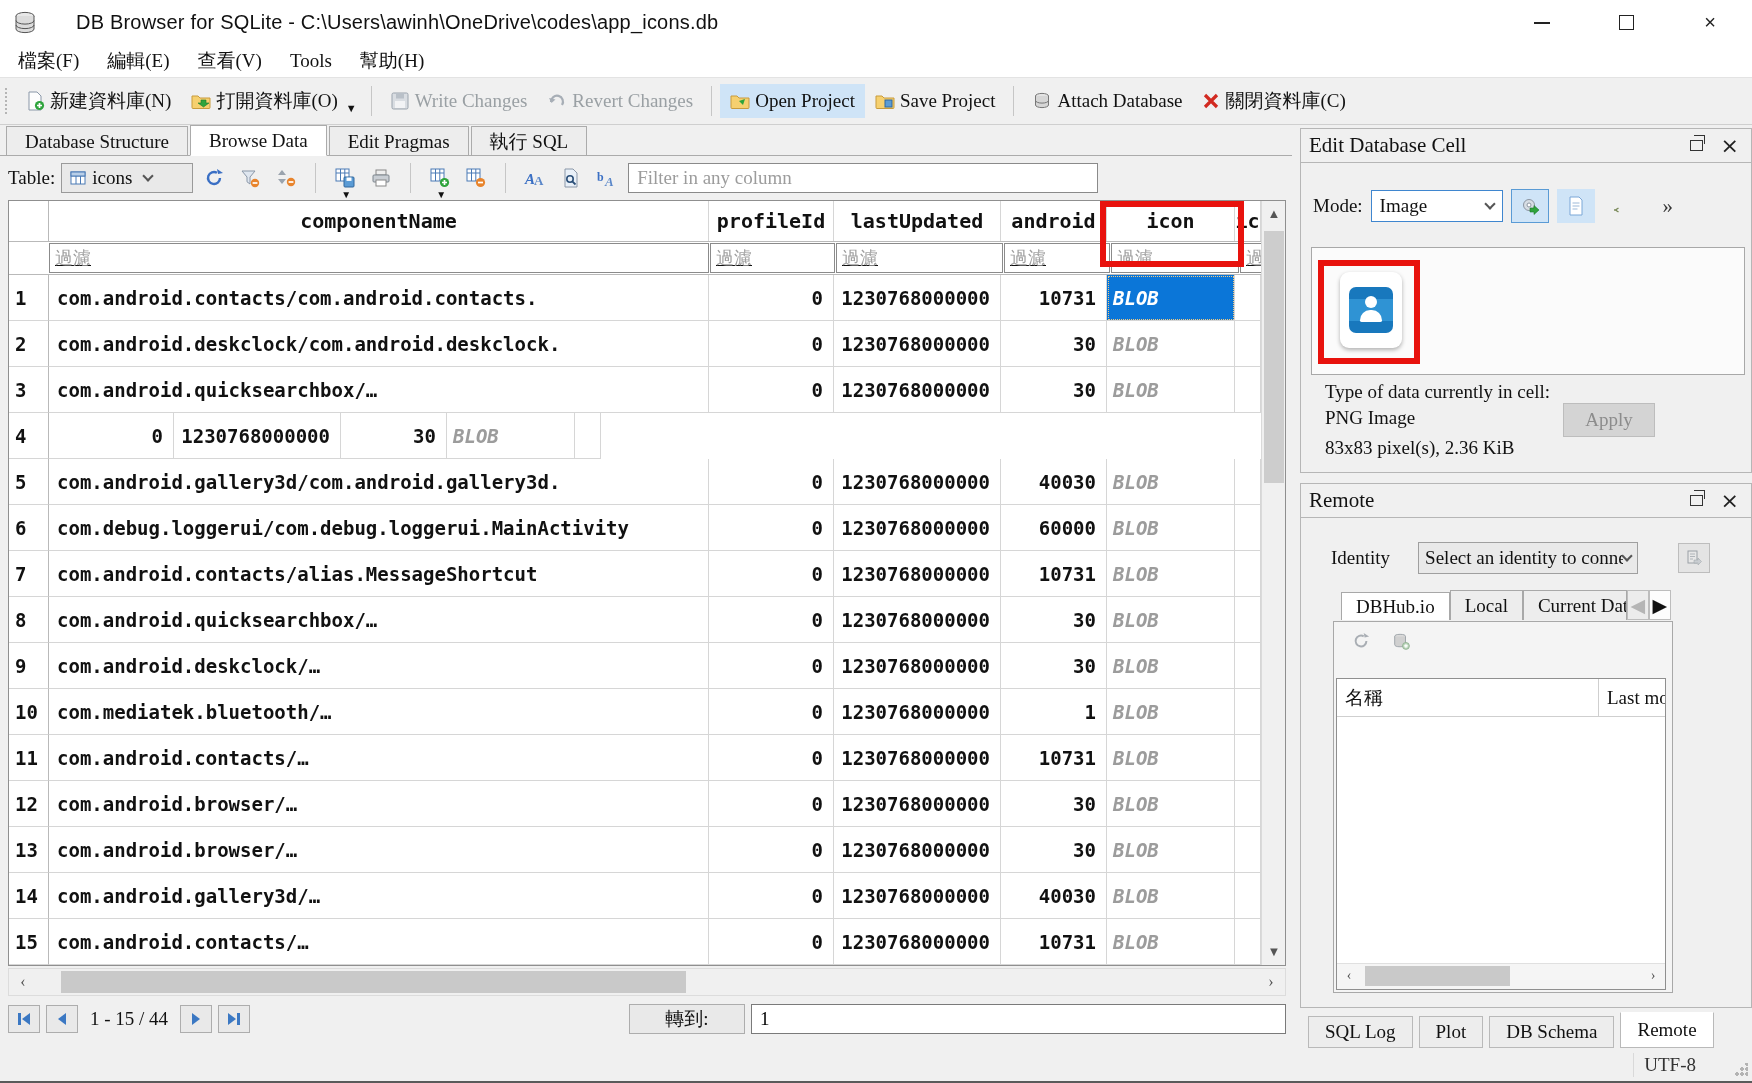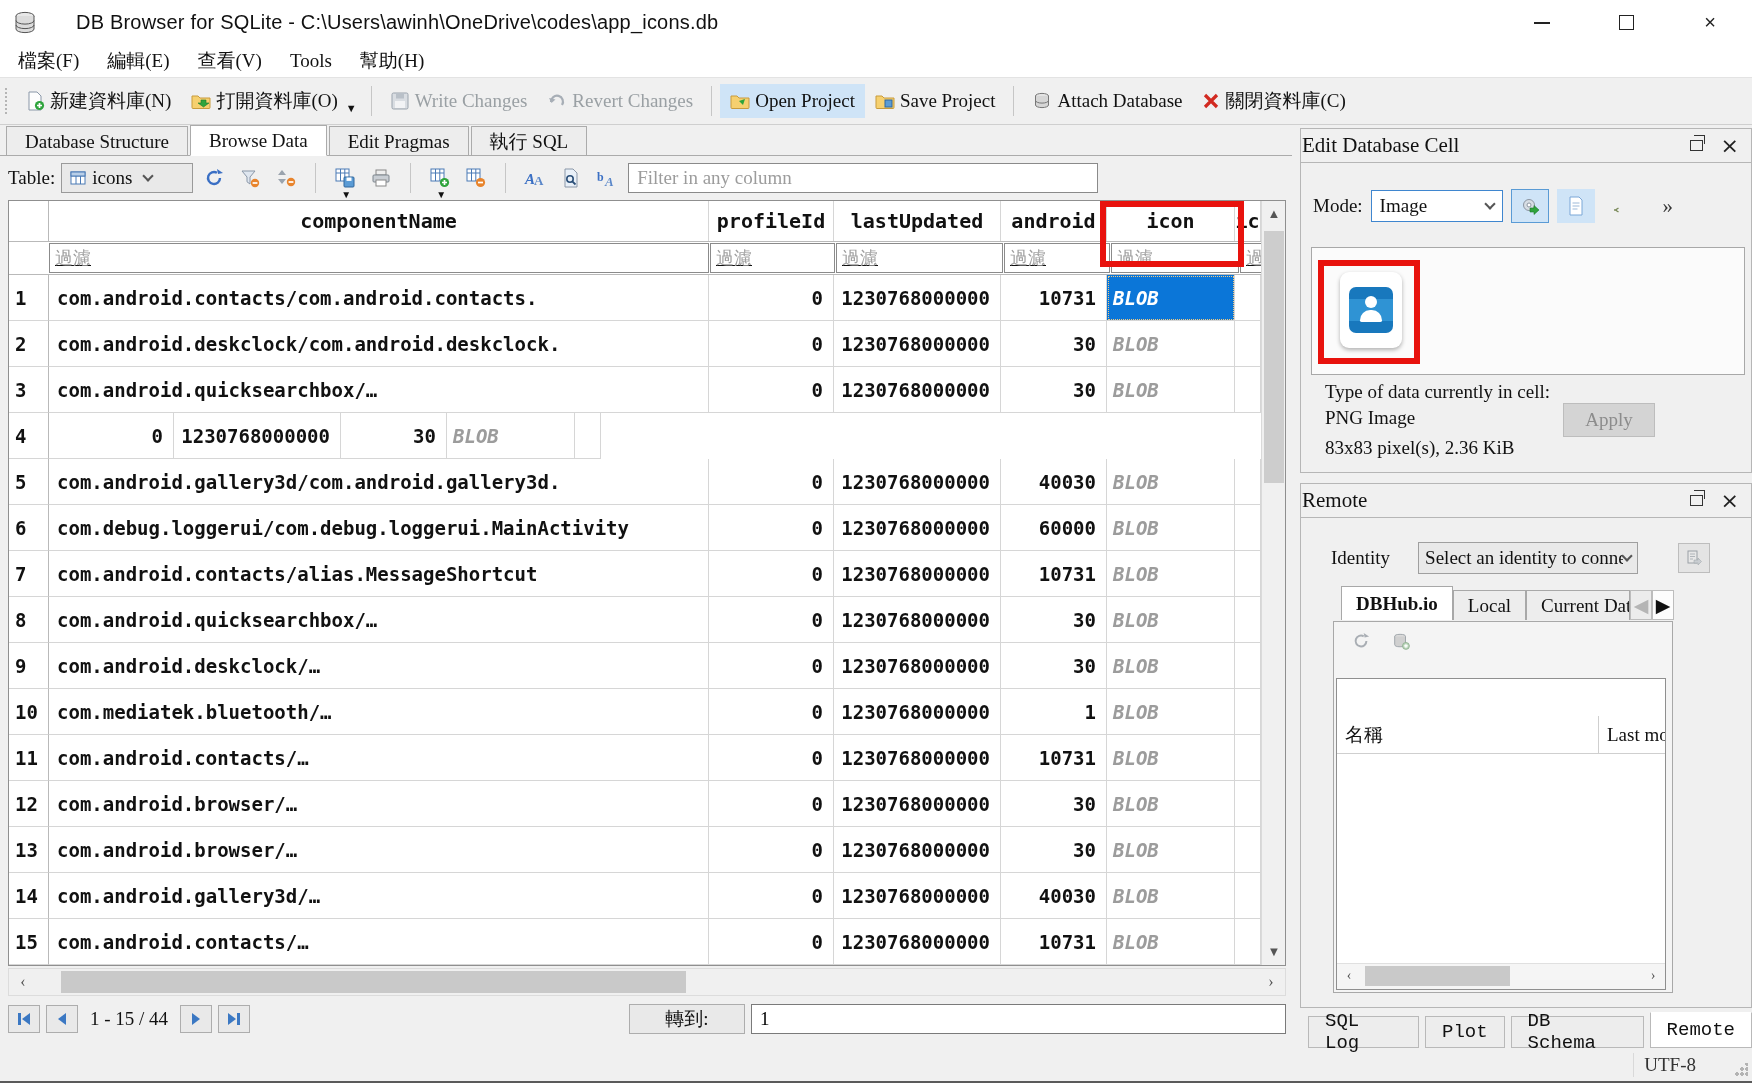--- a/index.html
+++ b/index.html
@@ -92,21 +92,21 @@
   .vbar{width:3px; height:12px; background:#3b78c3;}
   .rangelabel{margin:0 6px;}
   .gotobtn{margin-left:auto; width:116px; height:30px; background:#e9e9e9; border:1px solid #adadad;
            display:flex; align-items:center; justify-content:center;}
   .gotoinput{width:535px; height:30px; border:1px solid #7a7a7a; background:#fff; padding:0 8px;
              font-family:"Liberation Serif","DejaVu Serif",serif; font-size:19px;}
   
   .dock{position:absolute; left:1300px; top:125px; width:452px; bottom:0; background:var(--chrome);}
   .panel{position:absolute; left:0; width:452px; border:1px solid var(--panelborder); background:var(--chrome);}
   .phead{height:34px; display:flex; align-items:center; border-bottom:1px solid var(--panelborder); background:#f0f0f0;}
-  .phead .ptitle{margin-left:1px; font-size:21px;}
+  .phead .ptitle{margin-left:8px; font-size:21px;}
   .pbtns{margin-left:auto; display:flex; align-items:center; gap:18px; margin-right:12px;}
   .floatic{position:relative; width:13px; height:11px; border:1.6px solid #333;}
   .floatic::after{content:""; position:absolute; left:3px; top:-6px; width:10px; height:8px;
                   border:1.6px solid #333; border-bottom:none; border-left:none; background:transparent;}
   .xic{font-size:22px; line-height:14px; color:#222; font-family:"DejaVu Sans",sans-serif;}
   
   .moderow{display:flex; align-items:center; margin:26px 0 0 12px; gap:8px;}
   .modecombo{width:132px; height:32px; border:1px solid #3f86cf; background:#fff; display:flex; align-items:center;
              padding:0 8px;}
   .modecombo .chev{width:8px; height:8px; border-right:2px solid #555; border-bottom:2px solid #555;
@@ -129,35 +129,35 @@
   .idrow{display:flex; align-items:center; margin:24px 0 0 30px; gap:28px;}
   .idcombo{width:220px; height:32px; background:#e9e9e9; border:1px solid #9f9f9f; display:flex; align-items:center;
            padding:0 6px; white-space:nowrap; overflow:hidden;}
   .idcombo .chev{width:8px; height:8px; border-right:2px solid #555; border-bottom:2px solid #555;
                  transform:rotate(45deg); margin:-4px 0 0 auto; flex:none;}
   .idbtn{width:32px; height:30px; background:#e4e4e4; border:1px solid #bdbdbd; display:flex; align-items:center;
          justify-content:center; margin-left:12px;}
   .rtabs{display:flex; align-items:flex-end; margin:12px 0 0 40px; height:34px; position:relative; width:372px;}
   .rtab{padding:4px 14px; border:1px solid #a8a8a8; border-bottom:none; background:#ededed; height:30px;
         display:flex; align-items:center; white-space:nowrap; overflow:hidden;}
-  .rtab.active{background:#fff; height:34px;font-weight:bold;}
+  .rtab.active{background:#fff; height:28px;}
   .rtab.clipped{max-width:104px;}
   .scrollbtn{width:22px; height:30px; display:flex; align-items:center; justify-content:center; border:1px solid #bdbdbd;}
   .scrollbtn.dis{background:#ececec; color:#b5b5b5;}
   .scrollbtn.en{background:#fdfdfd; color:#111;}
   .rgroup{position:absolute; left:32px; top:137px; width:340px; height:372px; border:1px solid #a8a8a8; background:#f4f4f4;}
   .rtoolbar{display:flex; gap:22px; margin:10px 0 0 18px;}
   .rtable{position:absolute; left:2px; top:56px; width:330px; height:312px; border:1px solid #8f8f8f; background:#fff;}
-  .rth{display:flex; height:38px; border-bottom:1px solid #cfcfcf;margin-top:37px;}
+  .rth{display:flex; height:38px; border-bottom:1px solid #cfcfcf;}
   .rth>span{display:flex; align-items:center; padding-left:8px; overflow:hidden; white-space:nowrap;}
   .rth .n1{width:262px; border-right:1px solid #cfcfcf;} .rth .n2{flex:1;}
   .rhscroll{position:absolute; left:0; bottom:0; width:328px; height:26px; background:#f5f5f5; border-top:1px solid #e0e0e0;}
   
   .btabs{position:absolute; left:8px; top:887px; display:flex; align-items:flex-end; height:36px;}
-  .btab{padding:15px 16px; border:1px solid #b9b9b9; background:#ededed; height:32px; display:flex; align-items:center;font-family:Liberation Mono, monospace;}
+  .btab{padding:15px 16px; border:1px solid #b9b9b9; background:#ededed; height:32px; display:flex; align-items:center;}
   .btab.active{background:#fff; height:36px; border-top:1px solid #fff;}
   .btab.gap1{margin-left:0;} .btab.gap2{margin-left:6px;}
   .statusbar{position:absolute; left:0; bottom:0; width:1752px; height:32px; display:flex; align-items:center;}
   .encoding{margin-left:auto; margin-right:46px; color:#333; padding:1px 10px; border-left:1px solid #d9d9d9;}
   .gripdots{position:absolute; right:4px; bottom:4px; width:14px; height:14px;
             background:radial-gradient(circle at 3px 11px,#b3b3b3 1.6px,transparent 2px),
                        radial-gradient(circle at 8px 11px,#b3b3b3 1.6px,transparent 2px),
                        radial-gradient(circle at 13px 11px,#b3b3b3 1.6px,transparent 2px),
                        radial-gradient(circle at 8px 6px,#b3b3b3 1.6px,transparent 2px),
                        radial-gradient(circle at 13px 6px,#b3b3b3 1.6px,transparent 2px),

